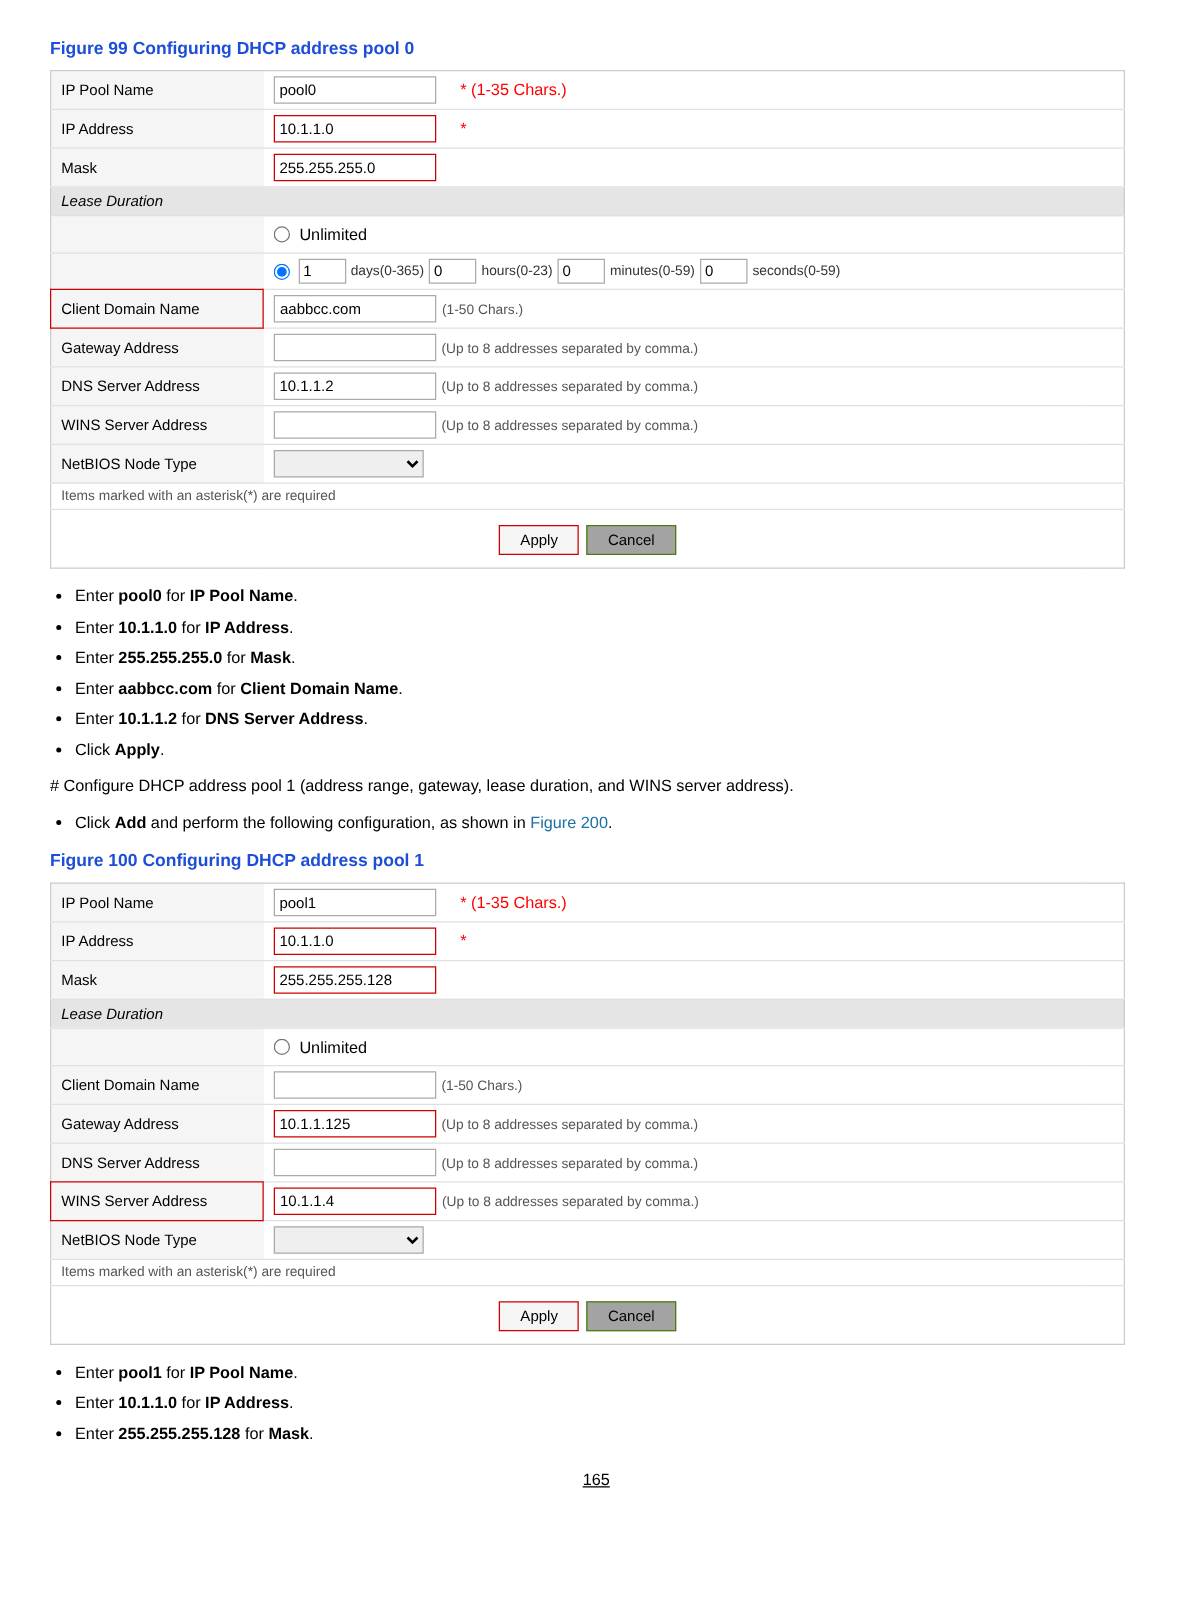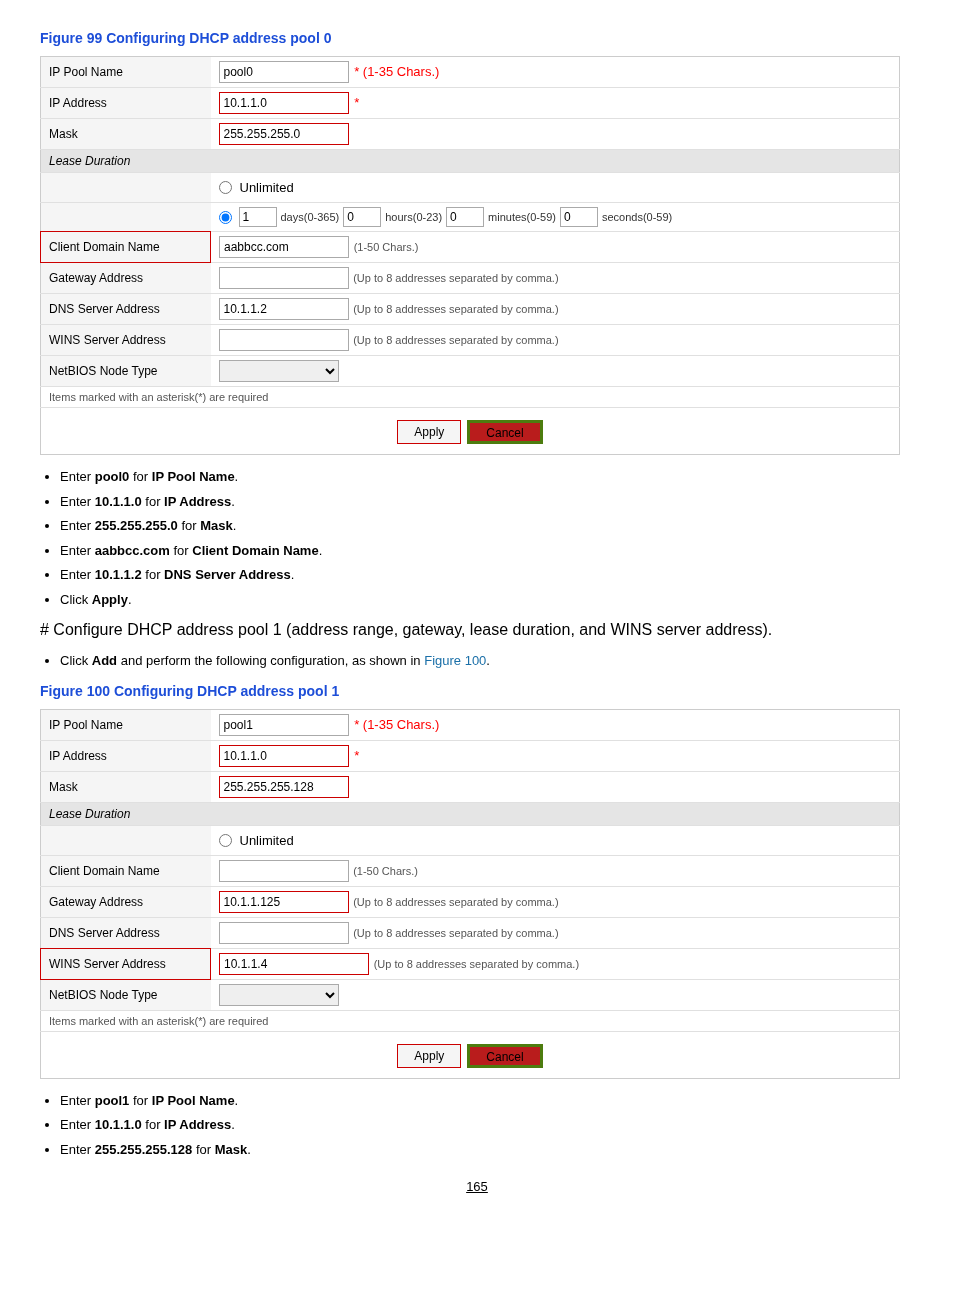--- a/index.html
+++ b/index.html
@@ -55,21 +55,21 @@
     .input-field.red-border {
       border-color: #cc0000;
     }
     .hint-text {
       font-size: 11px;
       color: #555;
       margin-left: 1px;
     }
     .required-star {
       color: red;
-      margin-left: 2px;
+      margin-left: 16px;
     }
     .radio-row {
       display: flex;
       align-items: center;
       gap: 5px;
       padding: 3px 0;
     }
     .duration-row {
       display: flex;
       align-items: center;
@@ -95,22 +95,22 @@
     }
     .button-row {
       display: flex;
       justify-content: center;
       gap: 6px;
       padding: 8px 0 6px 0;
     }
     .btn {
       padding: 3px 16px;
       font-size: 12px;
-      border: 3px solid #4d7c0f;
-      background: #b91c1c;
+      border: 1px solid #4d7c0f;
+      background: #a3a3a3;
       cursor: pointer;
       height: 24px;
     }
     .btn-apply {
       border: 1px solid #cc0000;
       background: #f5f5f5;
     }
     .select-field {
       width: 120px;
       height: 22px;
@@ -120,21 +120,21 @@
     .bullet-list {
       margin: 12px 0 12px 20px;
       list-style: disc;
     }
     .bullet-list li {
       margin-bottom: 5px;
       font-size: 13px;
       line-height: 1.5;
     }
     .note-configure {
-      font-size: 16px;
+      font-size: 13px;
       margin-bottom: 8px;
       margin-top: 4px;
     }
     .page-num {
       text-align: center;
       margin-top: 20px;
       font-size: 13px;
       text-decoration: underline;
     }
     .radio-input {
@@ -262,21 +262,21 @@
   <li>Enter <b>pool0</b> for <b>IP Pool Name</b>.</li>
   <li>Enter <b>10.1.1.0</b> for <b>IP Address</b>.</li>
   <li>Enter <b>255.255.255.0</b> for <b>Mask</b>.</li>
   <li>Enter <b>aabbcc.com</b> for <b>Client Domain Name</b>.</li>
   <li>Enter <b>10.1.1.2</b> for <b>DNS Server Address</b>.</li>
   <li>Click <b>Apply</b>.</li>
 </ul>
 
 <p class="note-configure"># Configure DHCP address pool 1 (address range, gateway, lease duration, and WINS server address).</p>
 <ul class="bullet-list">
-  <li>Click <b>Add</b> and perform the following configuration, as shown in <a class="highlight-link">Figure 100</a>.</li>
+  <li>Click <b>Add</b> and perform the following configuration, as shown in <a class="highlight-link">Figure 200</a>.</li>
 </ul>
 
 <div class="figure-title">Figure 100 Configuring DHCP address pool 1</div>
 
 <table class="form-table">
   <tbody>
       <tr>
     <td class="label-cell">IP Pool Name</td>
     <td>
       <input class="input-field" type="text" value="pool1" style="width: 130px;">
@@ -331,21 +331,21 @@
     <td class="label-cell">DNS Server Address</td>
     <td>
       <input class="input-field" type="text" value="" style="width: 130px;">
       <span class="hint-text">(Up to 8 addresses separated by comma.)</span>
     </td>
     <td></td>
   </tr>
   <tr>
     <td class="label-cell red-border" style="border:1px solid #cc0000;">WINS Server Address</td>
     <td>
-      <input class="input-field red-border" type="text" value="10.1.1.4" style="width: 150px;">
+      <input class="input-field red-border" type="text" value="10.1.1.4" style="width: 130px;">
       <span class="hint-text">(Up to 8 addresses separated by comma.)</span>
     </td>
     <td></td>
   </tr>
   <tr>
     <td class="label-cell">NetBIOS Node Type</td>
     <td>
       <select class="select-field">
         <option value=""></option>
       </select>

